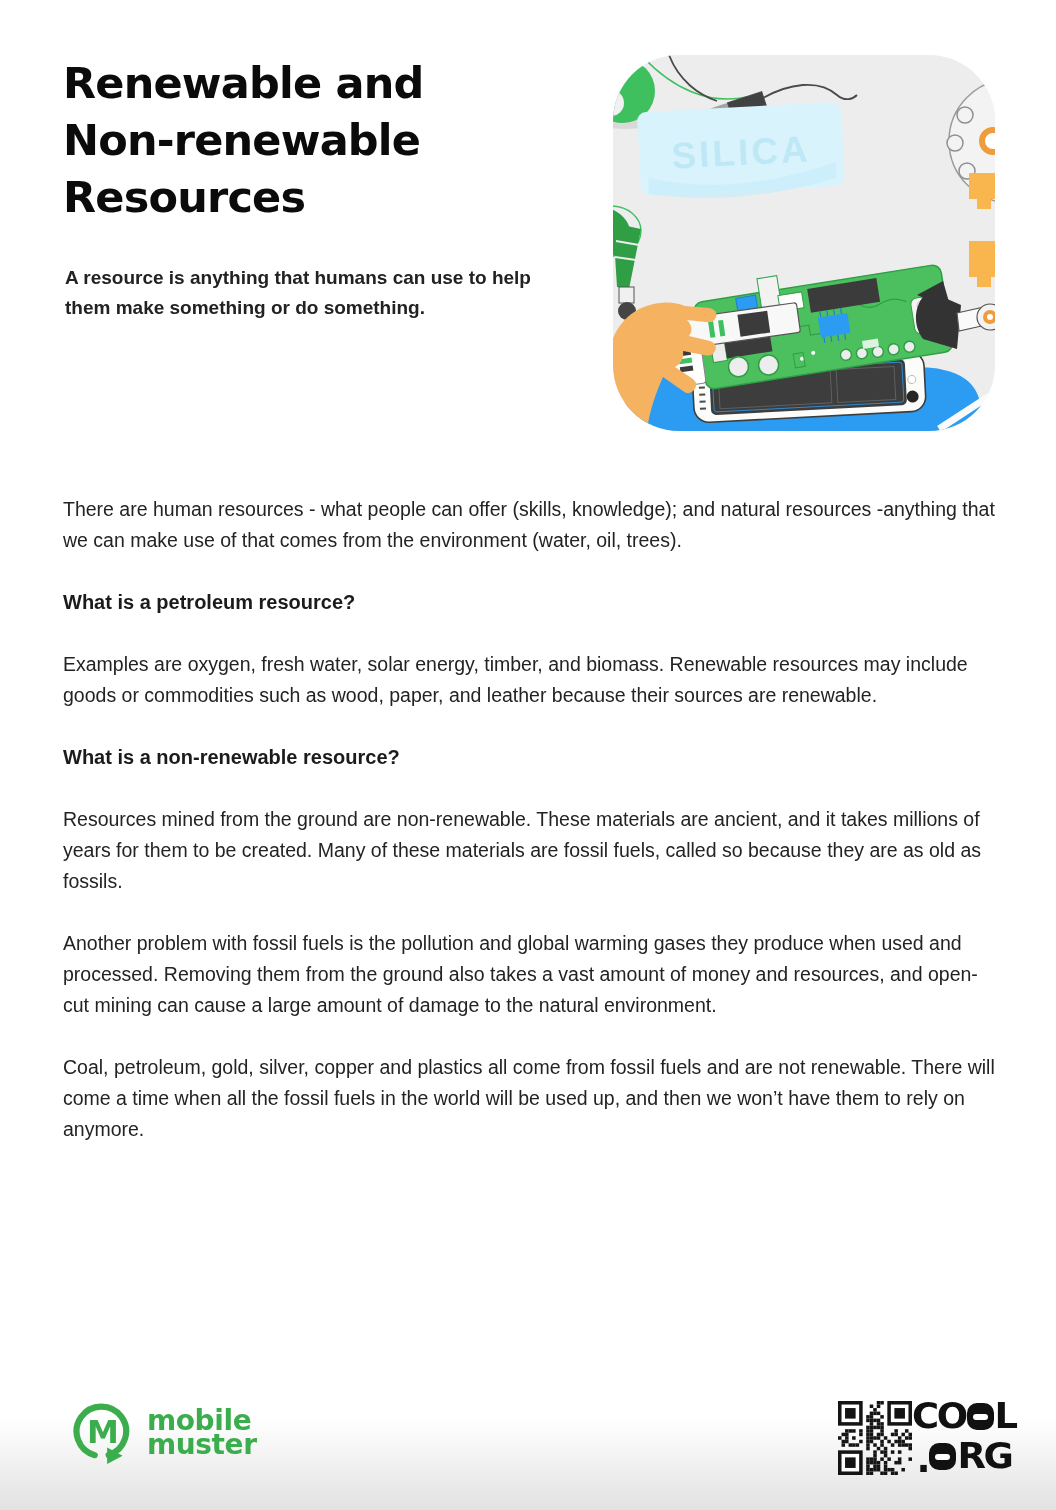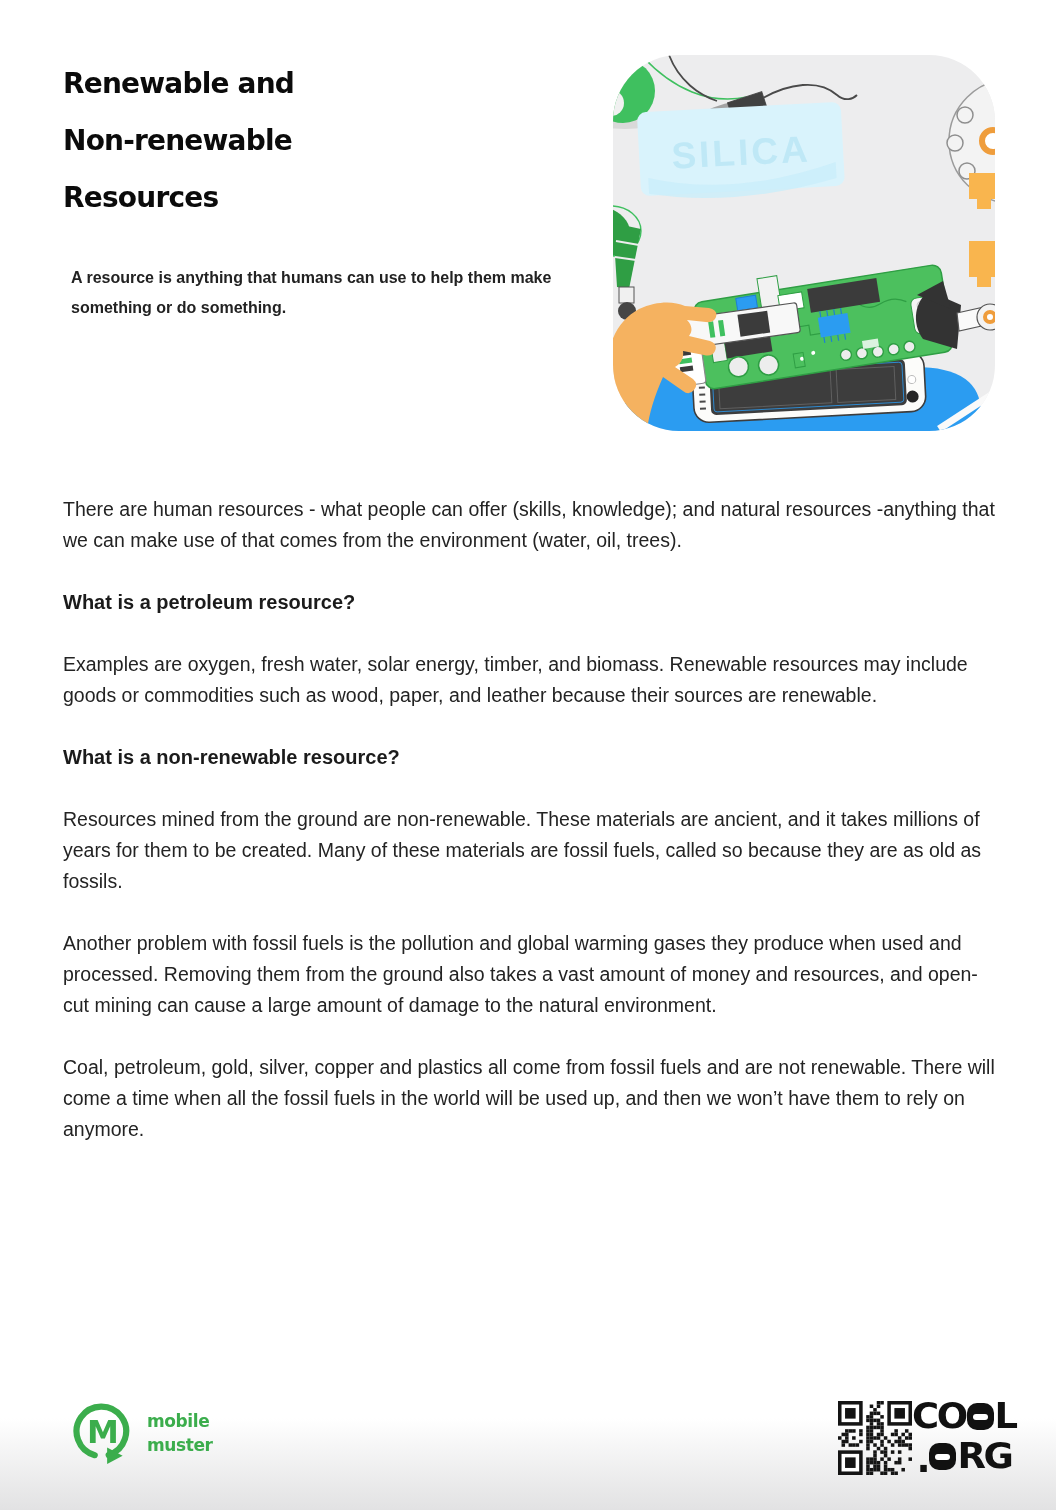--- a/index.html
+++ b/index.html
@@ -10,44 +10,44 @@
     background:#ffffff;
     overflow:hidden;
     font-family:"Liberation Sans","DejaVu Sans",sans-serif;
     color:#1f1f1f;
   }
   .content{position:absolute;left:63px;top:0;width:932px;}
   .header{display:flex;justify-content:space-between;align-items:flex-start;margin-top:55px;}
   .header-left{width:505px;}
   .page-title{
     font-family:"DejaVu Sans","Liberation Sans",sans-serif;
-    font-size:28px;line-height:57px;font-weight:800;color:#0b0b0b;
+    font-size:43px;line-height:57px;font-weight:800;color:#0b0b0b;
     letter-spacing:-0.8px;margin:0;
   }
   .page-title span{display:block;}
   .intro p{
-    font-size:16px;line-height:30px;font-weight:700;color:#222222;
-    margin:30px 0 0 8px;
+    font-size:19px;line-height:30px;font-weight:700;color:#222222;
+    margin:30px 0 0 2px;
   }
   .intro p:first-child{margin-top:37px;}
   .illo{width:382px;height:376px;display:block;}
   .body-copy{margin-top:63px;font-size:19.5px;line-height:31px;color:#232323;}
   .body-copy p{margin:0 0 31px 0;}
   .body-copy h2{
     font-size:20px;line-height:31px;font-weight:700;color:#1b1b1b;
     margin:9px 0 31px 0;
   }
   .footer-fade{
     position:absolute;left:0;right:0;bottom:0;height:92px;
     background:linear-gradient(180deg, rgba(228,228,228,0) 0%, #e2e2e3 100%);
   }
   .mm-logo{position:absolute;left:72px;top:1401px;display:flex;align-items:center;gap:13px;}
   .mm-text{
     font-family:"DejaVu Sans","Liberation Sans",sans-serif;
-    color:#3bad4c;font-weight:700;font-size:17px;line-height:24px;letter-spacing:-0.4px;
+    color:#3bad4c;font-weight:700;font-size:28px;line-height:24px;letter-spacing:-0.4px;
   }
   .mm-text span{display:block;}
   .qr{position:absolute;left:838px;top:1401px;width:74px;height:74px;}
   .coolorg{
     position:absolute;left:912px;top:1398px;
     display:flex;flex-direction:column;gap:3px;
     font-family:"DejaVu Sans","Liberation Sans",sans-serif;
   }
   .coolorg .row{display:flex;align-items:center;height:37px;justify-content:center;}
   .coolorg .lt{

